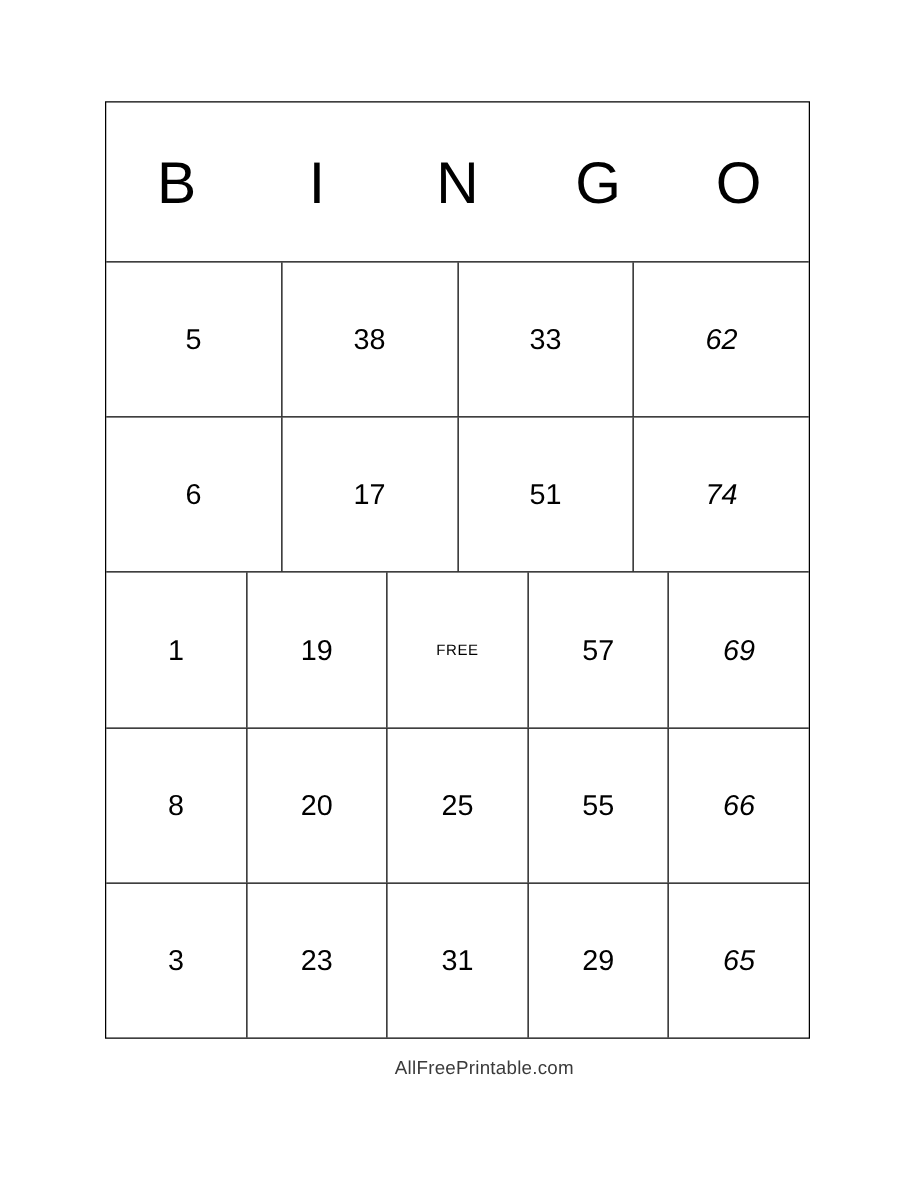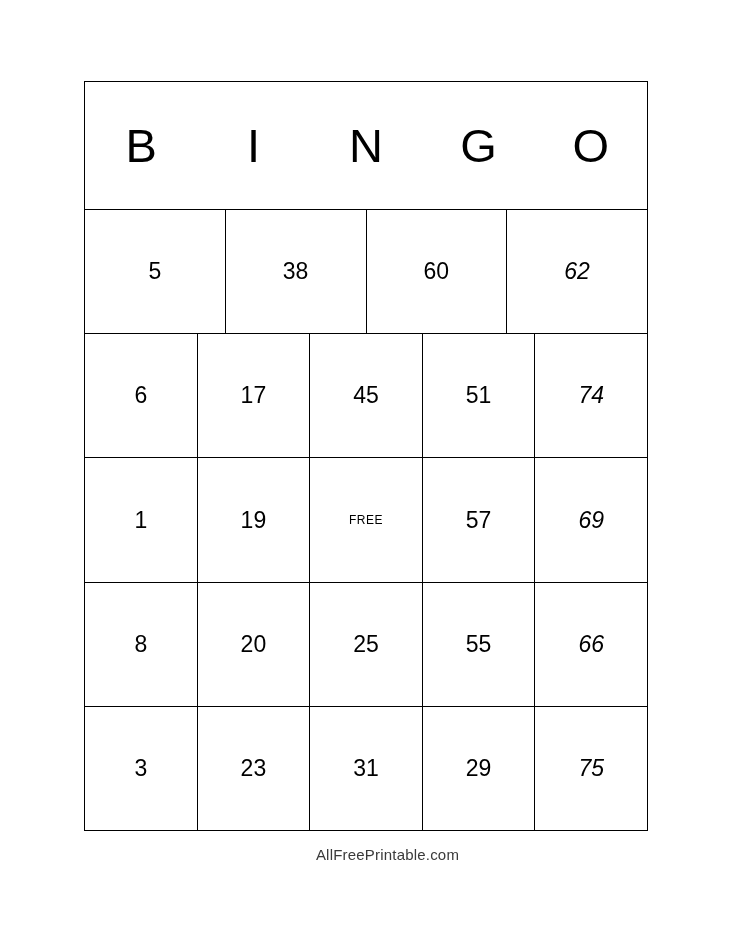--- a/index.html
+++ b/index.html
@@ -105,28 +105,27 @@
       <div class="header-cell">N</div>
       <div class="header-cell">G</div>
       <div class="header-cell">O</div>
     </div>
 
     <div class="grid">
 
       <div class="grid-row">
         <div class="cell">5</div>
         <div class="cell">38</div>
-        <div class="cell">60</div>
+        <div class="cell">33</div>
         <div class="cell">62</div>
       </div>
 
       <div class="grid-row">
         <div class="cell">6</div>
         <div class="cell">17</div>
-        <div class="cell">45</div>
         <div class="cell">51</div>
         <div class="cell">74</div>
       </div>
 
       <div class="grid-row">
         <div class="cell">1</div>
         <div class="cell">19</div>
         <div class="cell free">FREE</div>
         <div class="cell">57</div>
         <div class="cell">69</div>
@@ -138,21 +137,21 @@
         <div class="cell">25</div>
         <div class="cell">55</div>
         <div class="cell">66</div>
       </div>
 
       <div class="grid-row">
         <div class="cell">3</div>
         <div class="cell">23</div>
         <div class="cell">31</div>
         <div class="cell">29</div>
-        <div class="cell">75</div>
+        <div class="cell">65</div>
       </div>
 
     </div>
   </div>
 
   <div class="footer">AllFreePrintable.com</div>
 
 </div>
 
 </body></html>

